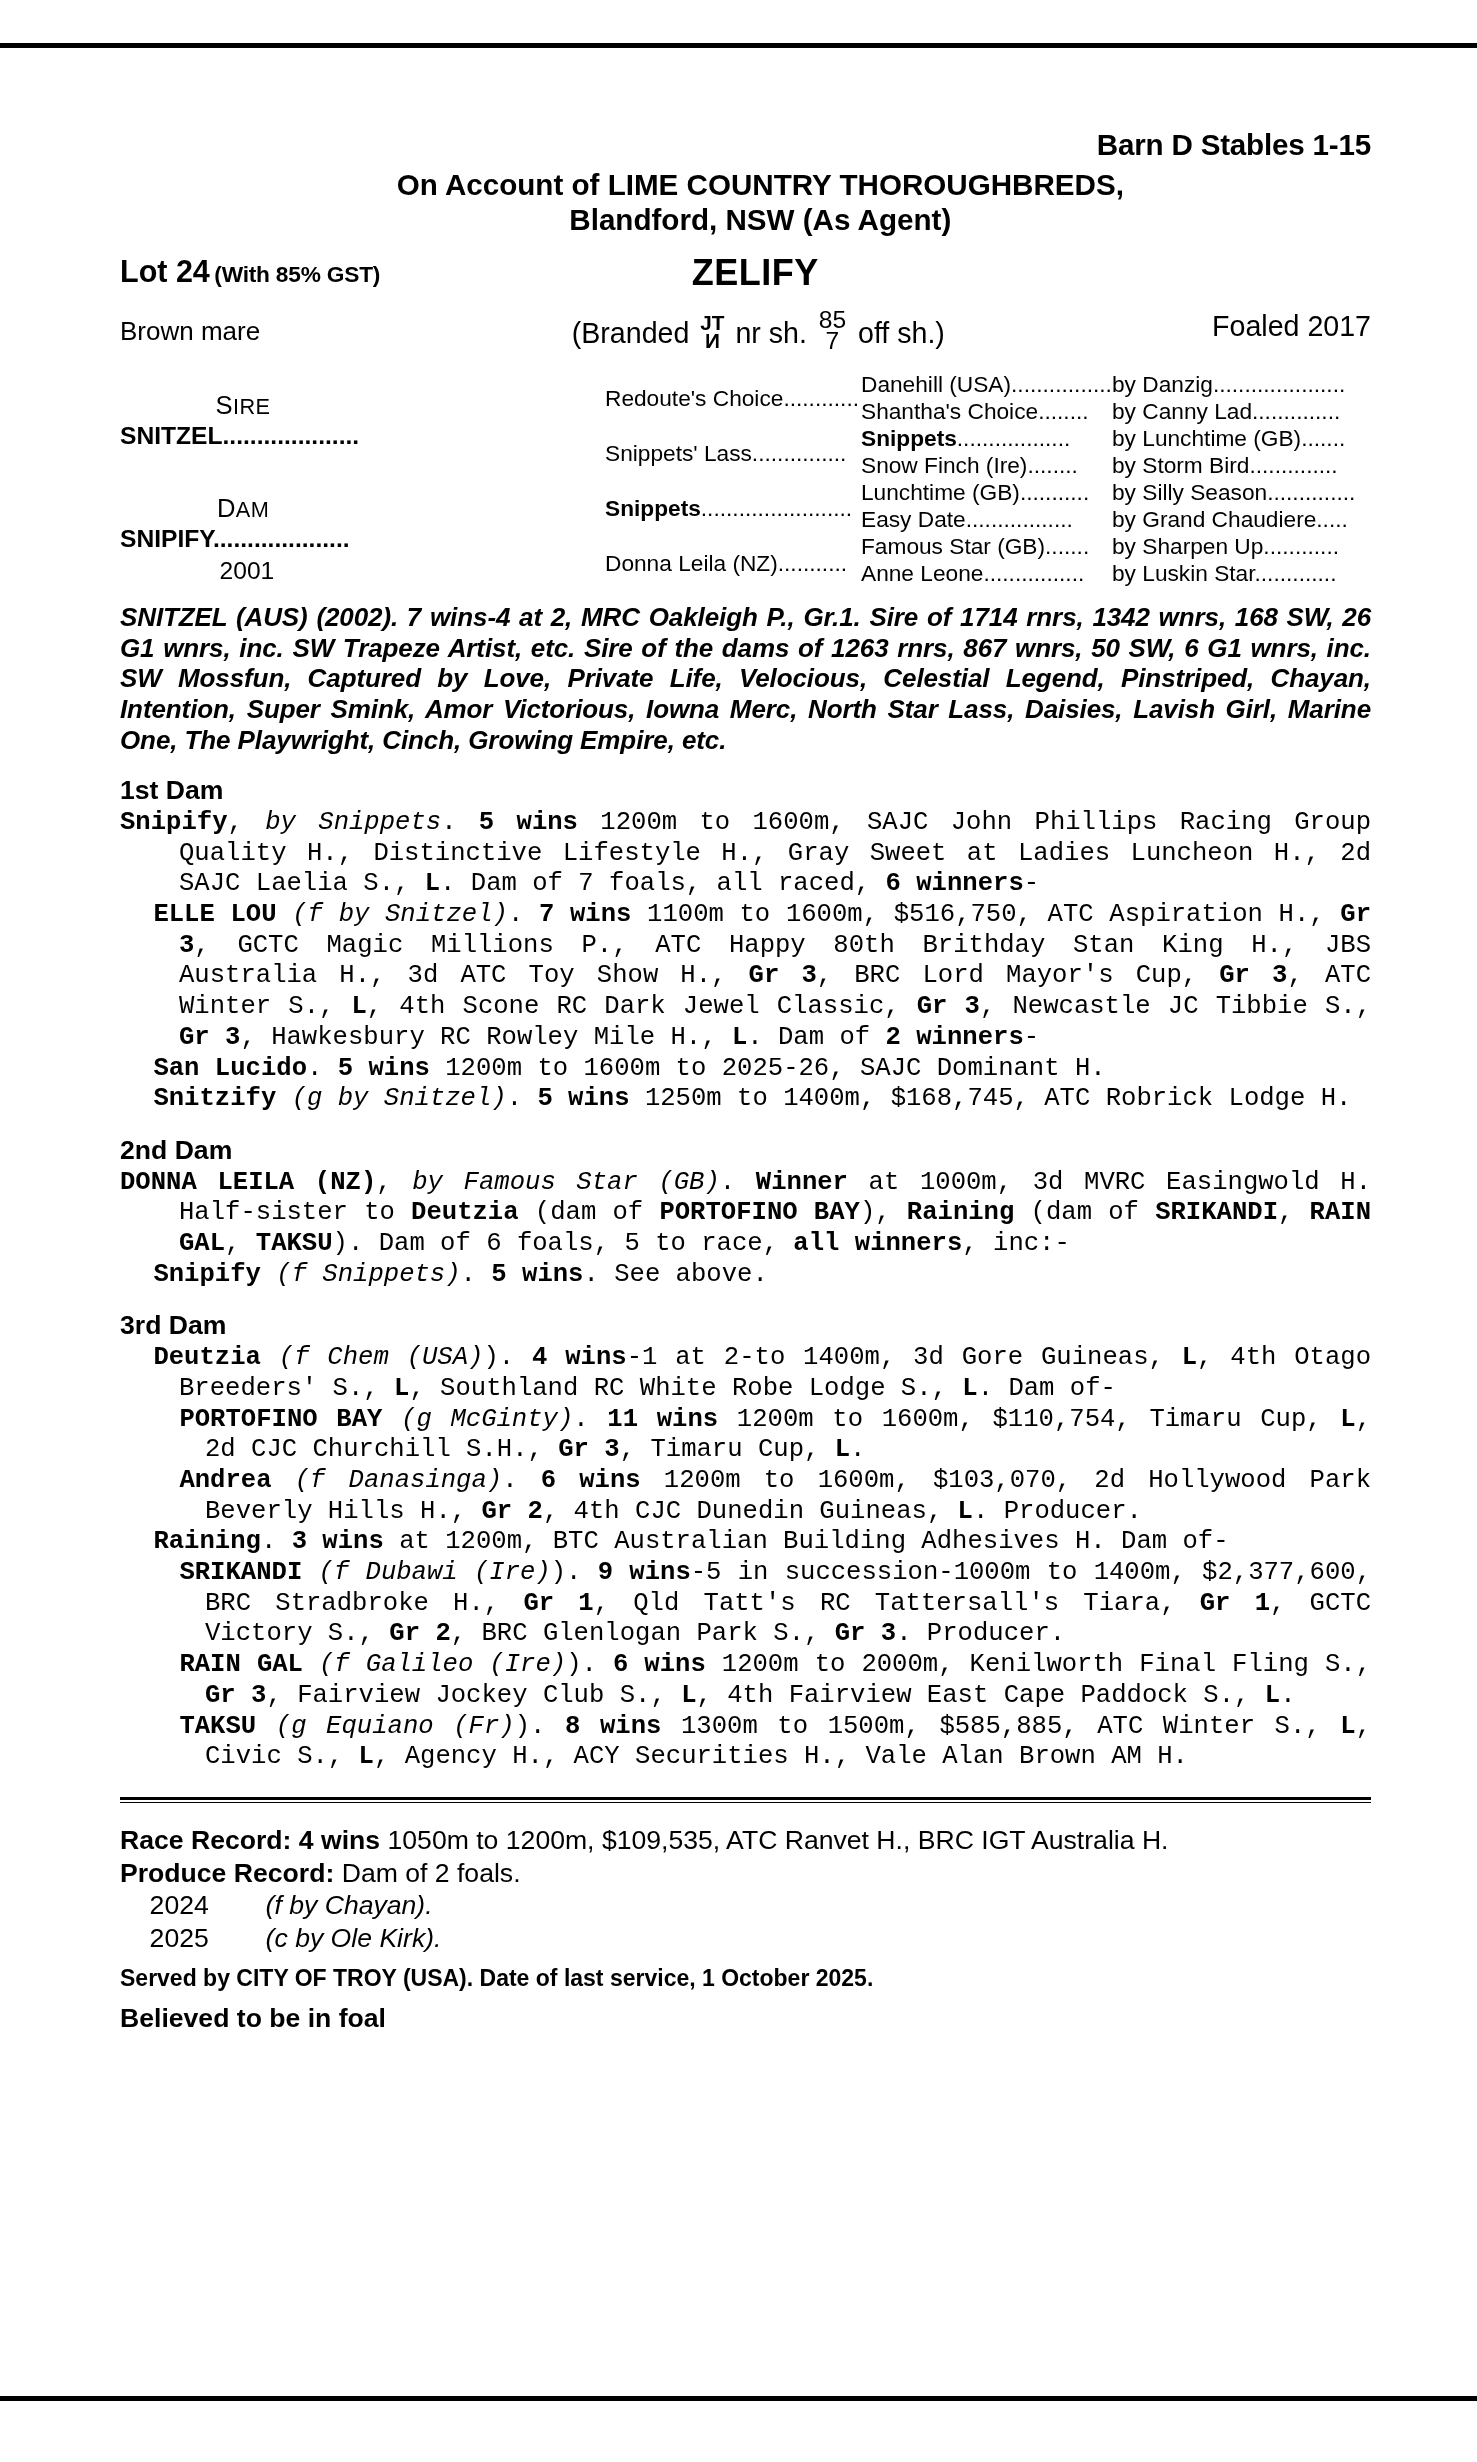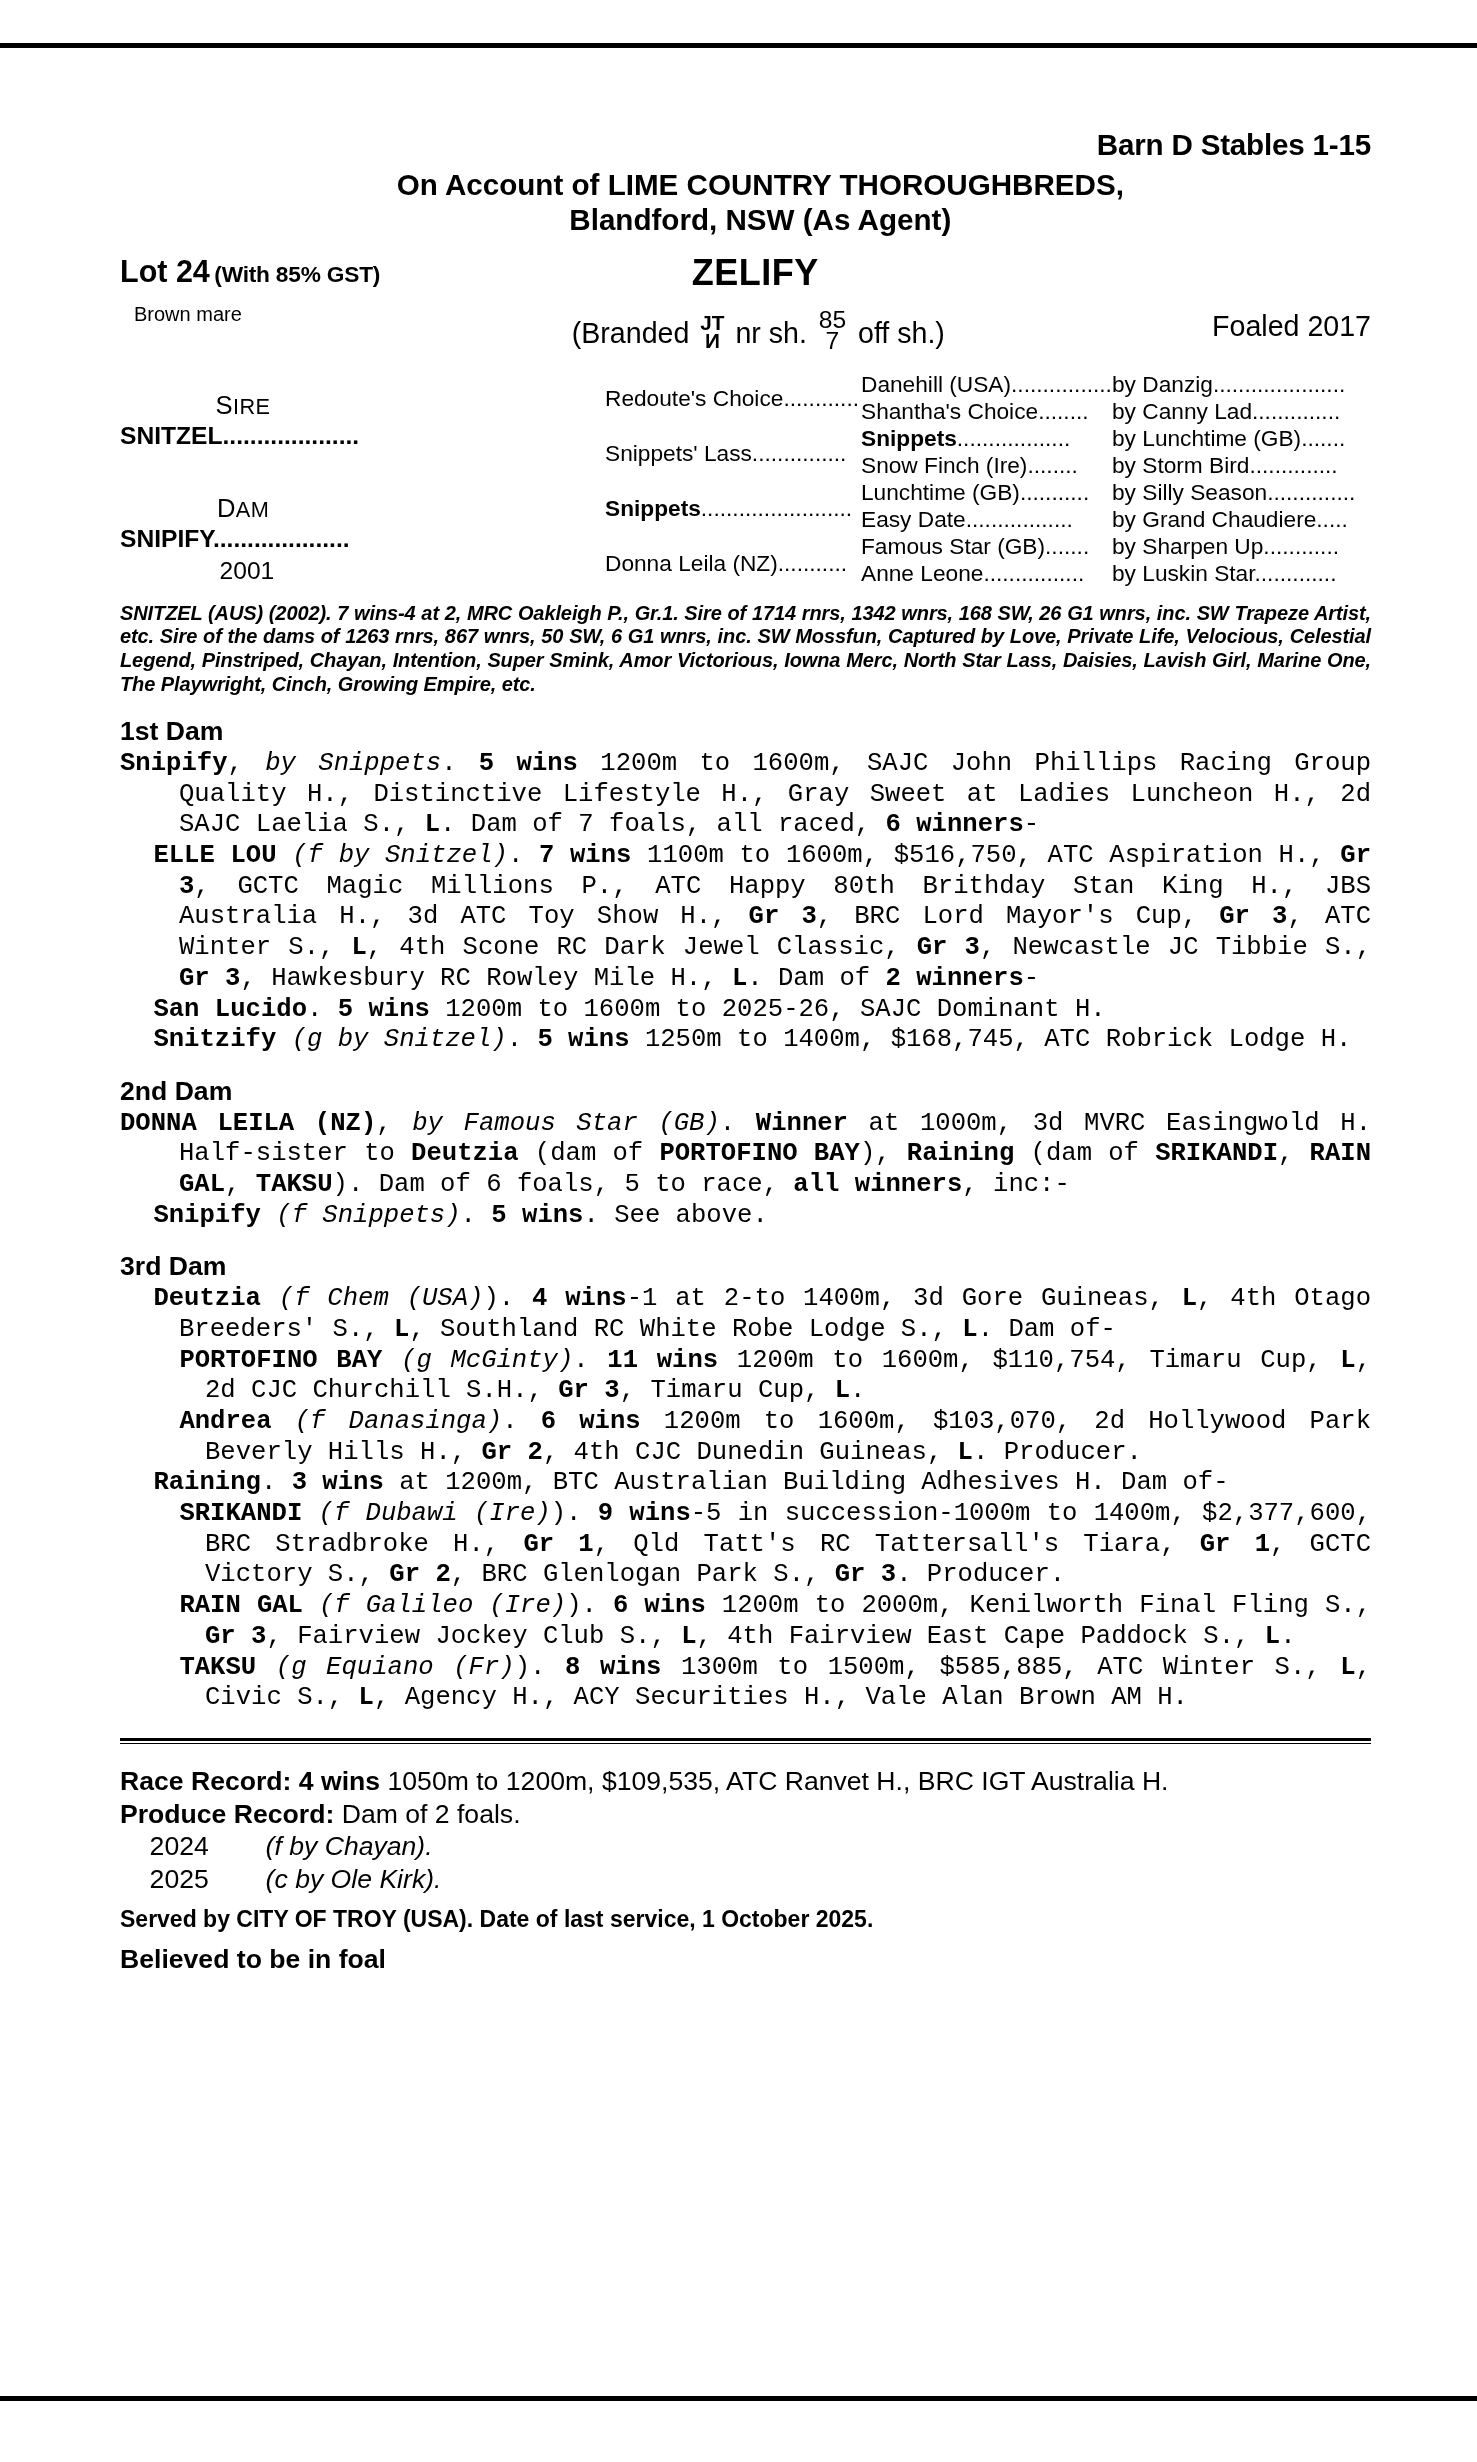--- a/index.html
+++ b/index.html
@@ -93,23 +93,22 @@
   }
 
   
   .desc-row {
     position: relative;
     height: 51px;
     margin-top: 5.9px;
   }
   .colour-sex {
     position: absolute;
-    left: 0; top: 1px;
-    font-size: 20px;
-    margin-left: 14px;
+    left: 0; top: 14px;
+    font-size: 26px;
   }
   .brand-wrap {
     position: absolute;
     left: 0; right: 0; top: 7.9px;
     text-align: center;
     font-size: 28.6px;
     white-space: nowrap;
     padding-left: 25.6px;
   }
   .brand-stack {
@@ -192,21 +191,21 @@
     overflow: hidden;
   }
   .gp-line { height: 55px; line-height: 55px; }
   .dots { letter-spacing: 0px; }
 
   
   .sire-para {
     margin-top: 11.8px;
     font-style: italic;
     font-weight: bold;
-    font-size: 20px;
+    font-size: 26px;
     line-height: 1.18;
     text-align: justify;
     text-align-last: left;
     letter-spacing: -0.1px;
   }
 
   
   .dam-head {
     font-weight: bold;
     font-size: 26.6px;

